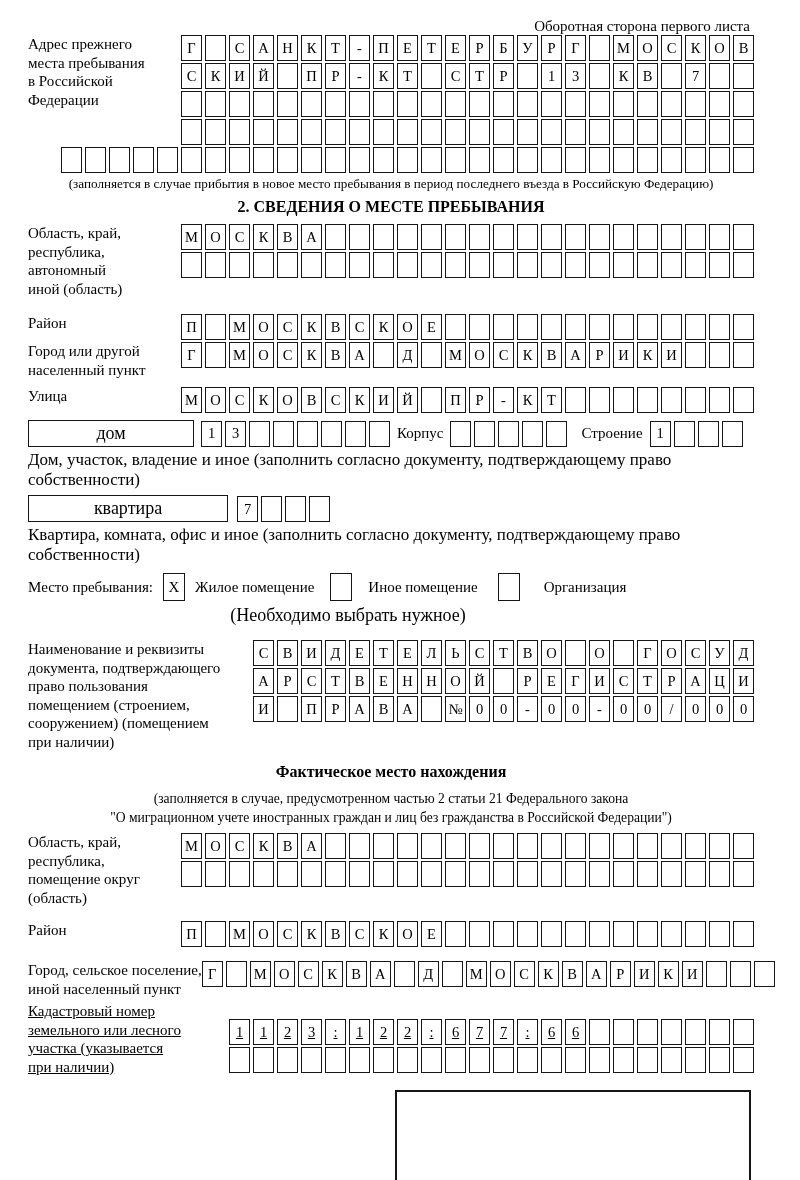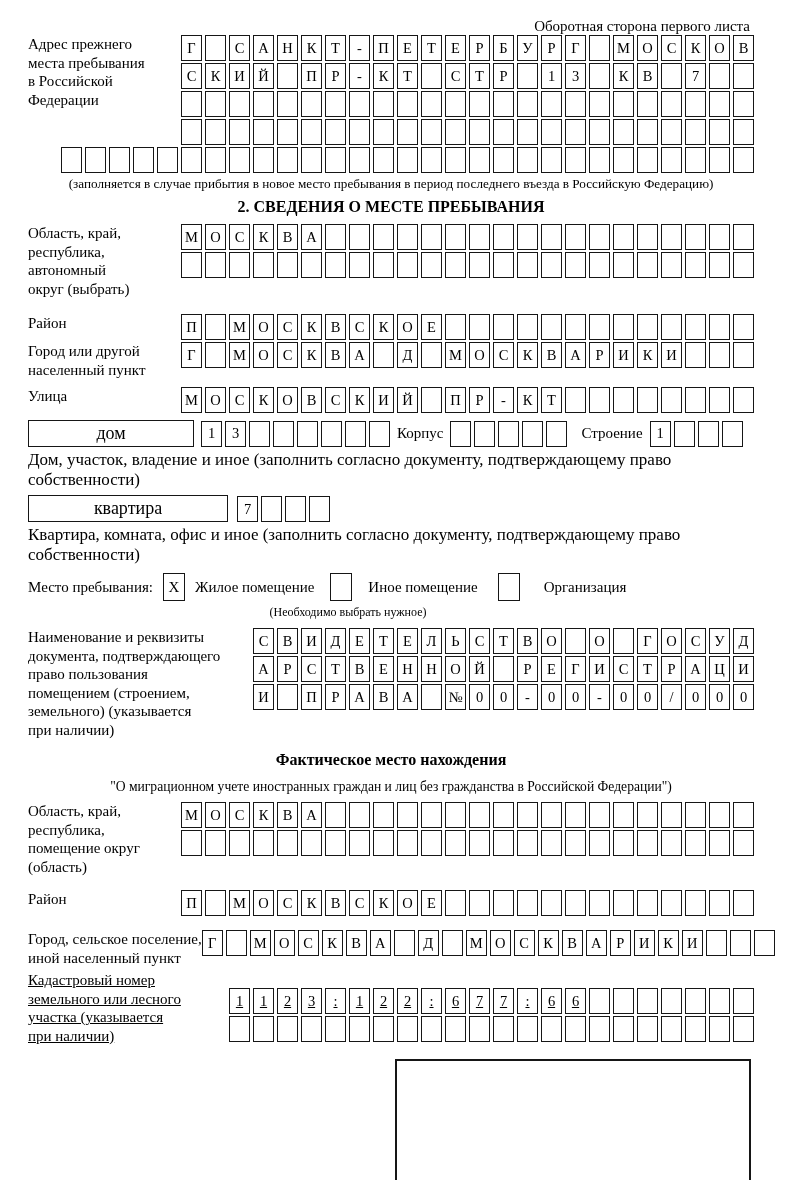--- a/index.html
+++ b/index.html
@@ -18,21 +18,21 @@
   .sect-title{font-size:16px;font-weight:bold;text-align:center;width:726px;margin:6px 0 8px 0;}
   .mb2{margin-bottom:2px;} .mt8{margin-top:8px;} .mt14{margin-top:14px;} .mt16{margin-top:16px;}
   .widebox{box-sizing:border-box;border:1.6px solid #161616;height:27.2px;display:flex;
            align-items:center;justify-content:center;font-size:18px;}
   .domrow{display:flex;align-items:center;width:726px;margin-top:7px;}
   .inline-lbl{font-size:15px;margin:0 7px;white-space:nowrap;}
   .smallnote-left{font-size:17px;margin:3px 0 5px 0;}
   .chk-row{display:flex;align-items:center;width:726px;margin-top:8px;}
   .checkbox{box-sizing:content-box;width:20px;height:26px;border:1.6px solid #161616;
             display:flex;align-items:center;justify-content:center;font-size:15px;}
-  .chk-note{font-size:12px;text-align:center;width:640px;margin:4px 0 8px 0;}
+  .chk-note{font-size:18px;text-align:center;width:640px;margin:4px 0 14px 0;}
   .stamp-wrap{margin-left:367px;margin-top:14px;}
   .stamp-box{box-sizing:border-box;width:356px;height:176px;border:2px solid #161616;}
   .note2{font-size:13.6px;text-align:center;width:726px;line-height:19px;margin-bottom:6px;}
 </style>
 </head>
 <body>
 
 <div class="page">
 <div class="content">
 
@@ -187,21 +187,21 @@
   </div>
   <div class="note">(заполняется в случае прибытия в новое место пребывания в период последнего въезда в Российскую Федерацию)</div>
 
   <div class="sect-title">2. СВЕДЕНИЯ О МЕСТЕ ПРЕБЫВАНИЯ</div>
 
   <div class="frow">
     <div class="lbl">
           <div>Область, край,</div>
           <div>республика,</div>
           <div>автономный</div>
-          <div>округ (выбрать)</div>
+          <div>иной (область)</div>
         </div>
     <div class="stack">
       <div class="cells">
             <div class="cell">М</div>
             <div class="cell">О</div>
             <div class="cell">С</div>
             <div class="cell">К</div>
             <div class="cell">В</div>
             <div class="cell">А</div>
             <div class="cell"></div>
@@ -396,21 +396,21 @@
     <div class="lbl" style="margin-left:24px;">Организация</div>
   </div>
   <div class="chk-note">(Необходимо выбрать нужное)</div>
 
   <div class="frow">
     <div class="lbl">
           <div>Наименование и реквизиты</div>
           <div>документа, подтверждающего</div>
           <div>право пользования</div>
           <div>помещением (строением,</div>
-          <div>земельного) (указывается</div>
+          <div>сооружением) (помещением</div>
           <div>при наличии)</div>
         </div>
     <div class="stack">
       <div class="cells">
             <div class="cell">С</div>
             <div class="cell">В</div>
             <div class="cell">И</div>
             <div class="cell">Д</div>
             <div class="cell">Е</div>
             <div class="cell">Т</div>
@@ -474,20 +474,21 @@
             <div class="cell">/</div>
             <div class="cell">0</div>
             <div class="cell">0</div>
             <div class="cell">0</div>
           </div>
     </div>
   </div>
 
   <div class="sect-title" style="margin-top:12px;">Фактическое место нахождения</div>
   <div class="note2">
+        <div>(заполняется в случае, предусмотренном частью 2 статьи 21 Федерального закона</div>
         <div>"О миграционном учете иностранных граждан и лиц без гражданства в Российской Федерации")</div>
       </div>
 
   <div class="frow">
     <div class="lbl">
           <div>Область, край,</div>
           <div>республика,</div>
           <div>помещение округ</div>
           <div>(область)</div>
         </div>

